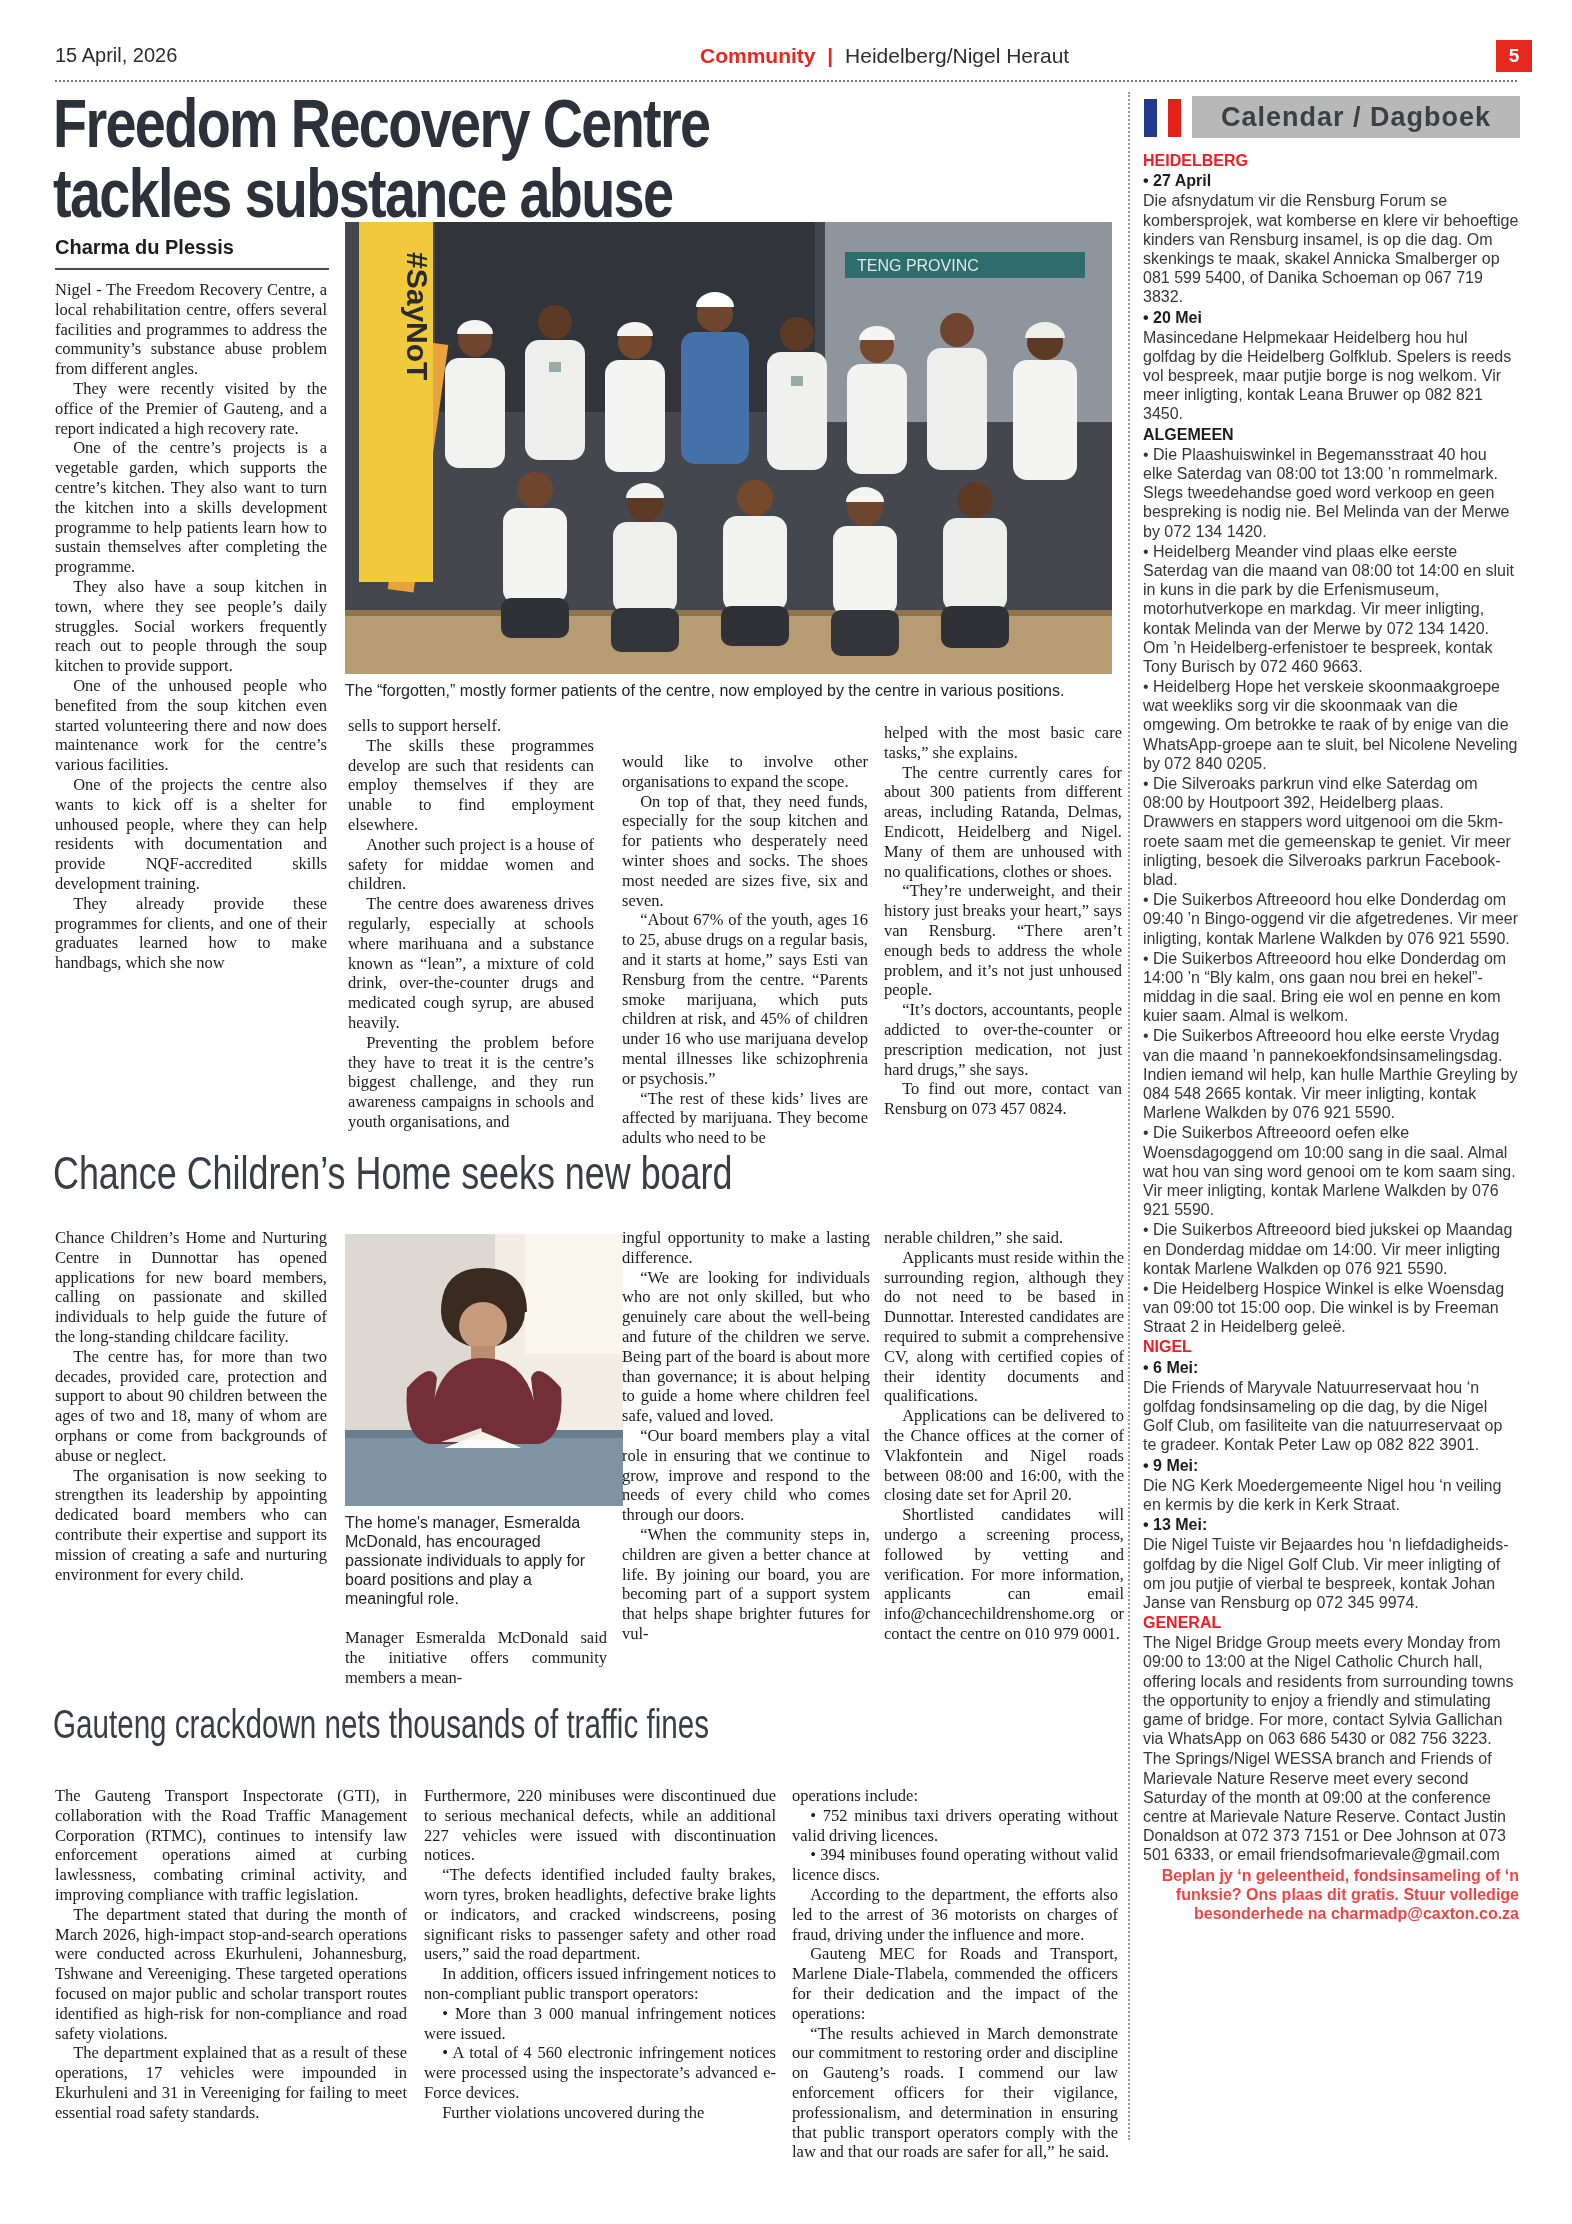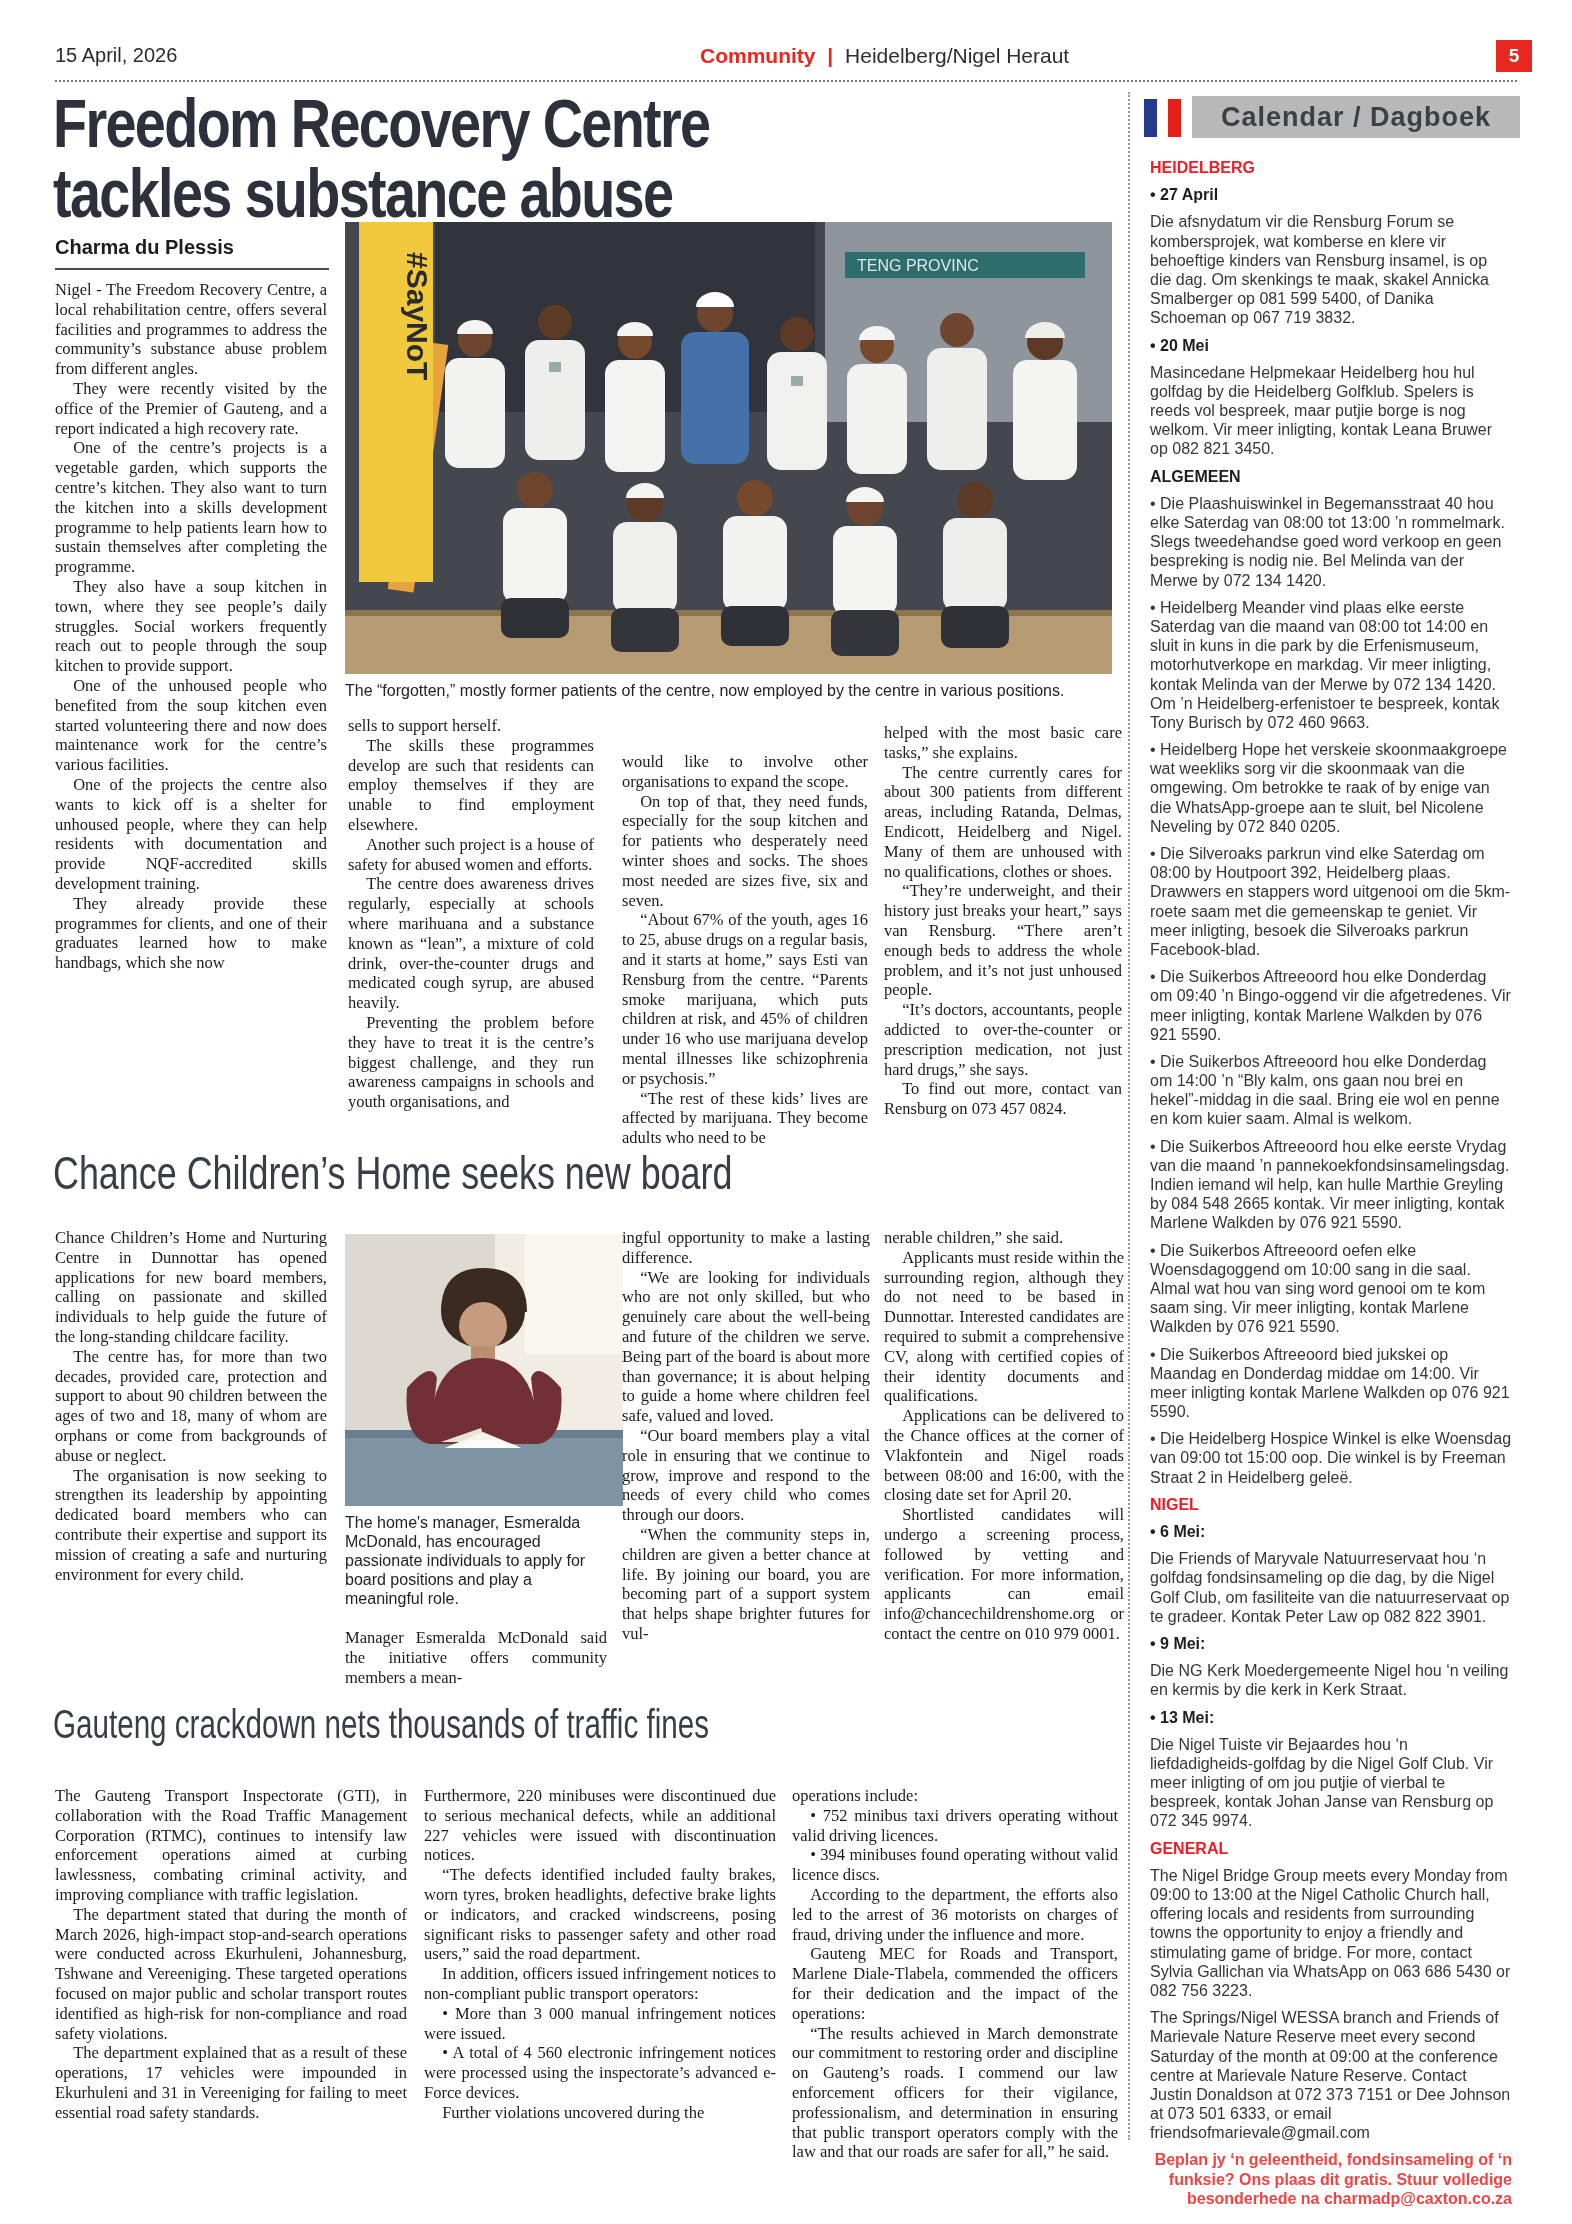--- a/index.html
+++ b/index.html
@@ -39,21 +39,21 @@
            line-height:1.18;color:#232323;}
   .photo{position:absolute;display:block;}
   
   .flag{position:absolute;left:1142px;top:98px;}
   .calbar{position:absolute;left:1192px;top:96px;width:328px;height:42px;background:#b8b8b8;
           display:flex;align-items:center;justify-content:center;}
   .calbar span{font-family:"Liberation Sans",sans-serif;font-weight:bold;font-size:27px;
                letter-spacing:1px;color:#3b4046;}
   .sidebar{position:absolute;left:1142px;top:150px;width:378px;
            font-family:"Liberation Sans",sans-serif;font-size:16px;line-height:1.2;color:#363636;}
-  .sb{margin:8px;}
+  .sb{margin:1px;}
   .sb-heading-red{color:#ee1c25;font-weight:bold;}
   .sb-heading-black{color:#1d1d1d;font-weight:bold;}
   .sb-date{font-weight:bold;color:#1d1d1d;}
   .sb-bold{font-weight:bold;color:#ef4444;text-align:right;}
 </style>
 </head>
 <body>
 
 <div class="page">
 
@@ -165,21 +165,21 @@
       <p class="para">They were recently visited by the office of the Premier of Gauteng, and a report indicated a high recovery rate.</p>
       <p class="para">One of the centre’s projects is a vegetable garden, which supports the centre’s kitchen. They also want to turn the kitchen into a skills development programme to help patients learn how to sustain themselves after completing the programme.</p>
       <p class="para">They also have a soup kitchen in town, where they see people’s daily struggles. Social workers frequently reach out to people through the soup kitchen to provide support.</p>
       <p class="para">One of the unhoused people who benefited from the soup kitchen even started volunteering there and now does maintenance work for the centre’s various facilities.</p>
       <p class="para">One of the projects the centre also wants to kick off is a shelter for unhoused people, where they can help residents with documentation and provide NQF-accredited skills development training.</p>
       <p class="para">They already provide these programmes for clients, and one of their graduates learned how to make handbags, which she now</p>
     </div>
   <div class="col" style="left:348px;top:716px;width:246px;">
       <p class="para">sells to support herself.</p>
       <p class="para">The skills these programmes develop are such that residents can employ themselves if they are unable to find employment elsewhere.</p>
-      <p class="para">Another such project is a house of safety for abused women and efforts.</p>
+      <p class="para">Another such project is a house of safety for middae women and children.</p>
       <p class="para">The centre does awareness drives regularly, especially at schools where marihuana and a substance known as “lean”, a mixture of cold drink, over-the-counter drugs and medicated cough syrup, are abused heavily.</p>
       <p class="para">Preventing the problem before they have to treat it is the centre’s biggest challenge, and they run awareness campaigns in schools and youth organisations, and</p>
     </div>
   <div class="col" style="left:622px;top:752px;width:246px;">
       <p class="para">would like to involve other organisations to expand the scope.</p>
       <p class="para">On top of that, they need funds, especially for the soup kitchen and for patients who desperately need winter shoes and socks. The shoes most needed are sizes five, six and seven.</p>
       <p class="para">“About 67% of the youth, ages 16 to 25, abuse drugs on a regular basis, and it starts at home,” says Esti van Rensburg from the centre. “Parents smoke marijuana, which puts children at risk, and 45% of children under 16 who use marijuana develop mental illnesses like schizophrenia or psychosis.”</p>
       <p class="para">“The rest of these kids’ lives are affected by marijuana. They become adults who need to be</p>
     </div>
   <div class="col" style="left:884px;top:723px;width:238px;">

